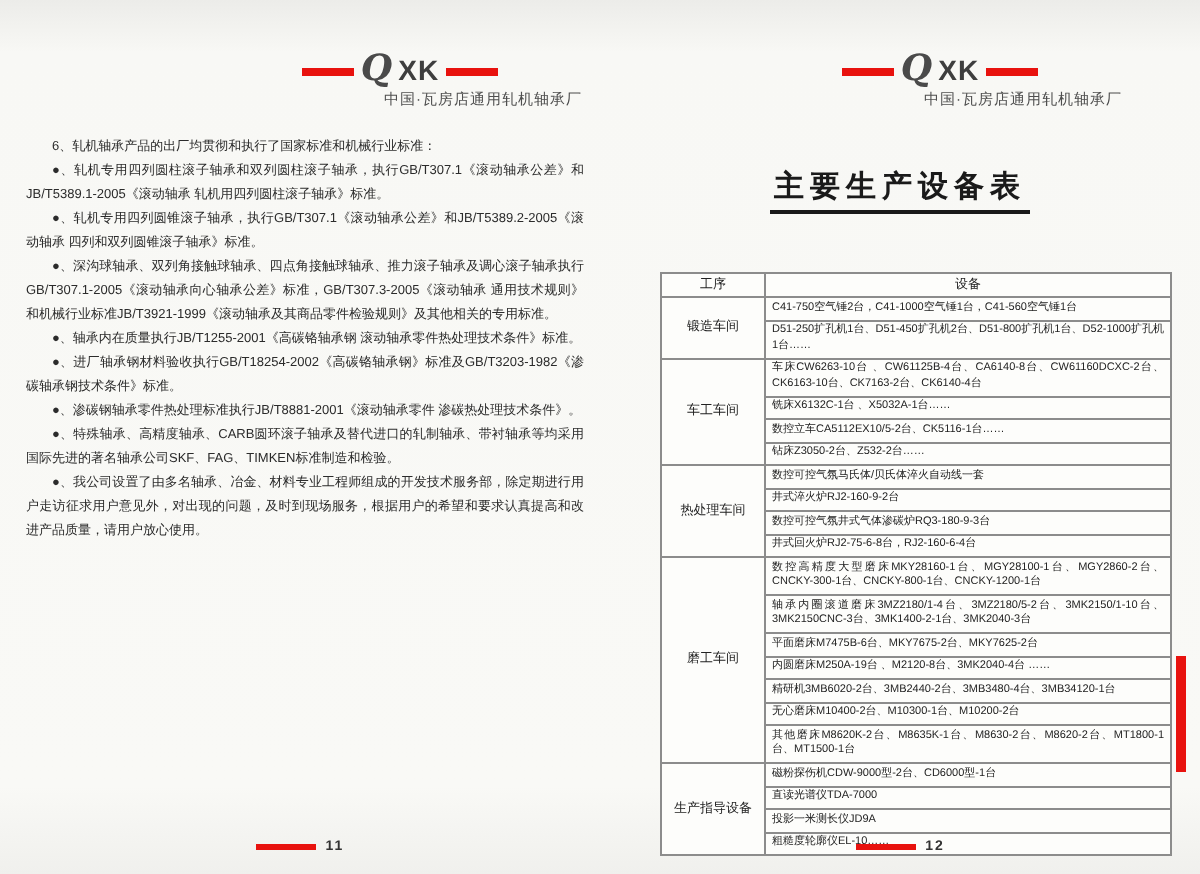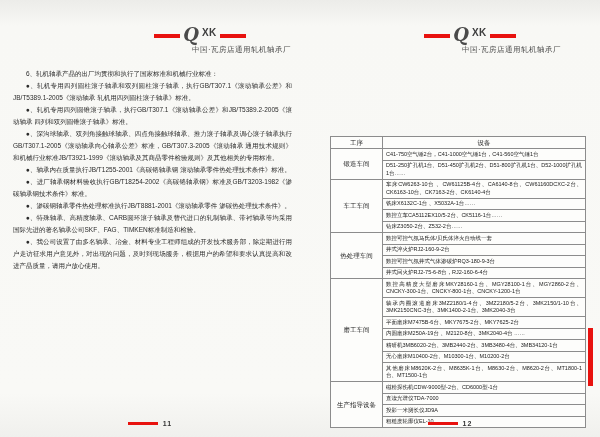--- a/index.html
+++ b/index.html
@@ -18,21 +18,21 @@
   .page-left  .logo-block { left:150px; }
   .page-right .logo-block { left:120px; }
   .logo-row { display:flex; align-items:center; justify-content:center; gap:3px; height:17px; }
   .logo-dash { width:26px; height:3.5px; background:#e8120e; margin-top:3px; }
   .logo-q {
     font-family:"DejaVu Serif", serif; font-style:italic; font-weight:bold;
     font-size:18px; line-height:16px; color:#4a4a4a;
   }
   .logo-xk {
     font-family:"Liberation Sans", sans-serif; font-weight:bold;
-    font-size:10px; color:#3e3e3e; letter-spacing:0.5px; align-self:flex-start; margin-top:1px;
+    font-size:14px; color:#3e3e3e; letter-spacing:0.5px; align-self:flex-start; margin-top:1px;
   }
   .logo-company {
     margin-top:2px; font-size:7.5px; line-height:9px; color:#4f4f4f;
     letter-spacing:0.5px; white-space:nowrap;margin-left:42px;
   }
 
   
   .text-block { position:absolute; top:68px; left:13px; width:279px; }
   .text-block p {
     font-size:6.5px; line-height:12px; color:#2b2b2b;
@@ -109,20 +109,23 @@
     <div class="logo-block">
       <div class="logo-row">
         <span class="logo-dash"></span>
         <span class="logo-q">Q</span>
         <span class="logo-xk">XK</span>
         <span class="logo-dash"></span>
       </div>
       <div class="logo-company">中国·瓦房店通用轧机轴承厂</div>
     </div>
 
+    <div class="doc-title-wrap">
+      <span class="doc-title">主要生产设备表</span>
+    </div>
 
     <div class="table-wrap">
       <table>
         <colgroup>
             <col class="c1">
             <col>
           </colgroup>
         <tbody>
             <tr>
           <th>工序</th>

